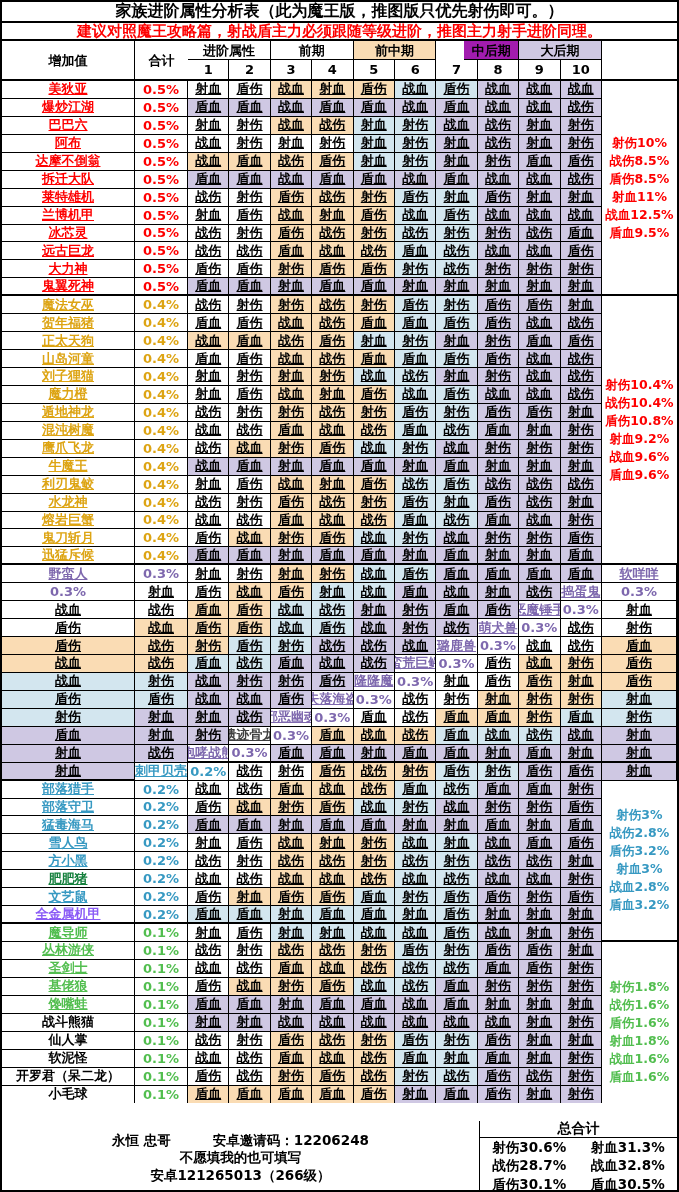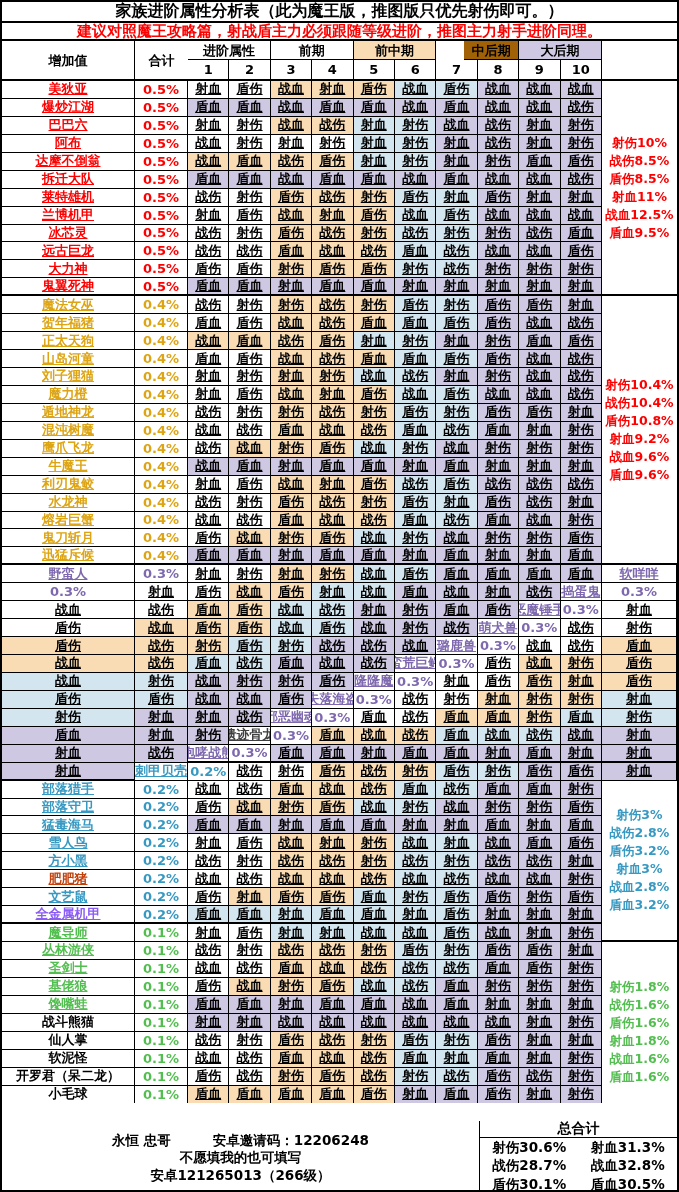--- a/index.html
+++ b/index.html
@@ -45,21 +45,21 @@
 
 <div class="sheet">
   <div class="trow t1">家族进阶属性分析表（此为魔王版，推图版只优先射伤即可。）</div>
   <div class="trow t2">建议对照魔王攻略篇，射战盾主力必须跟随等级进阶，推图主力射手进阶同理。</div>
 
   <div class="hdr">
     <div class="hc span2">增加值</div>
     <div class="hc" style="grid-column:3/5;">进阶属性</div>
     <div class="hc" style="grid-column: 5 / 7; background: transparent;" id="sg0">前期</div>
     <div class="hc" style="grid-column: 7 / 9; background: rgb(250, 220, 180);" id="sg1">前中期</div>
-    <div class="hc" style="grid-column: 9 / 11; background: #a16207; margin-left: 28px;" id="sg2">中后期</div>
+    <div class="hc" style="grid-column: 9 / 11; background: #a21caf; margin-left: 28px;" id="sg2">中后期</div>
     <div class="hc" style="grid-column: 11 / 13; background: rgb(207, 200, 227);" id="sg3">大后期</div>
     <div class="hc span2 last">合计</div>
     <div id="numrow" style="display:contents;"><div class="hc r2" style="grid-area: 2 / 3;">1</div><div class="hc r2" style="grid-area: 2 / 4;">2</div><div class="hc r2" style="grid-area: 2 / 5;">3</div><div class="hc r2" style="grid-area: 2 / 6;">4</div><div class="hc r2" style="grid-area: 2 / 7;">5</div><div class="hc r2" style="grid-area: 2 / 8;">6</div><div class="hc r2" style="grid-area: 2 / 9;">7</div><div class="hc r2" style="grid-area: 2 / 10;">8</div><div class="hc r2" style="grid-area: 2 / 11;">9</div><div class="hc r2" style="grid-area: 2 / 12;">10</div></div>
   </div>
 
   <div class="body" id="tbody">
       <div class="bc" style="color: rgb(254, 0, 0); text-decoration: underline;">美狄亚</div>
       <div class="bc" style="color: rgb(254, 0, 0);">0.5%</div>
       <div class="bc attr" style="background: transparent;">射血</div>
       <div class="bc attr" style="background: transparent;">盾伤</div>
@@ -608,21 +608,21 @@
       <div class="bc attr" style="background: transparent;">战伤</div>
       <div class="bc attr" style="background: transparent;">射伤</div>
       <div class="bc attr" style="background: rgb(250, 220, 180);">战伤</div>
       <div class="bc attr" style="background: rgb(250, 220, 180);">战伤</div>
       <div class="bc attr" style="background: rgb(250, 220, 180);">射伤</div>
       <div class="bc attr" style="background: rgb(211, 230, 239);">战伤</div>
       <div class="bc attr" style="background: rgb(211, 230, 239);">射伤</div>
       <div class="bc attr" style="background: rgb(207, 200, 227);">战伤</div>
       <div class="bc attr" style="background: rgb(207, 200, 227);">战伤</div>
       <div class="bc attr" style="background: rgb(207, 200, 227);">射血</div>
-      <div class="bc" style="color: #c2410c; text-decoration: underline;">肥肥猪</div>
+      <div class="bc" style="color: #15803d; text-decoration: underline;">肥肥猪</div>
       <div class="bc" style="color: rgb(55, 153, 194);">0.2%</div>
       <div class="bc attr" style="background: transparent;">战血</div>
       <div class="bc attr" style="background: transparent;">战伤</div>
       <div class="bc attr" style="background: rgb(250, 220, 180);">战血</div>
       <div class="bc attr" style="background: rgb(250, 220, 180);">战血</div>
       <div class="bc attr" style="background: rgb(250, 220, 180);">战伤</div>
       <div class="bc attr" style="background: rgb(211, 230, 239);">战血</div>
       <div class="bc attr" style="background: rgb(211, 230, 239);">战伤</div>
       <div class="bc attr" style="background: rgb(207, 200, 227);">战血</div>
       <div class="bc attr" style="background: rgb(207, 200, 227);">战血</div>

